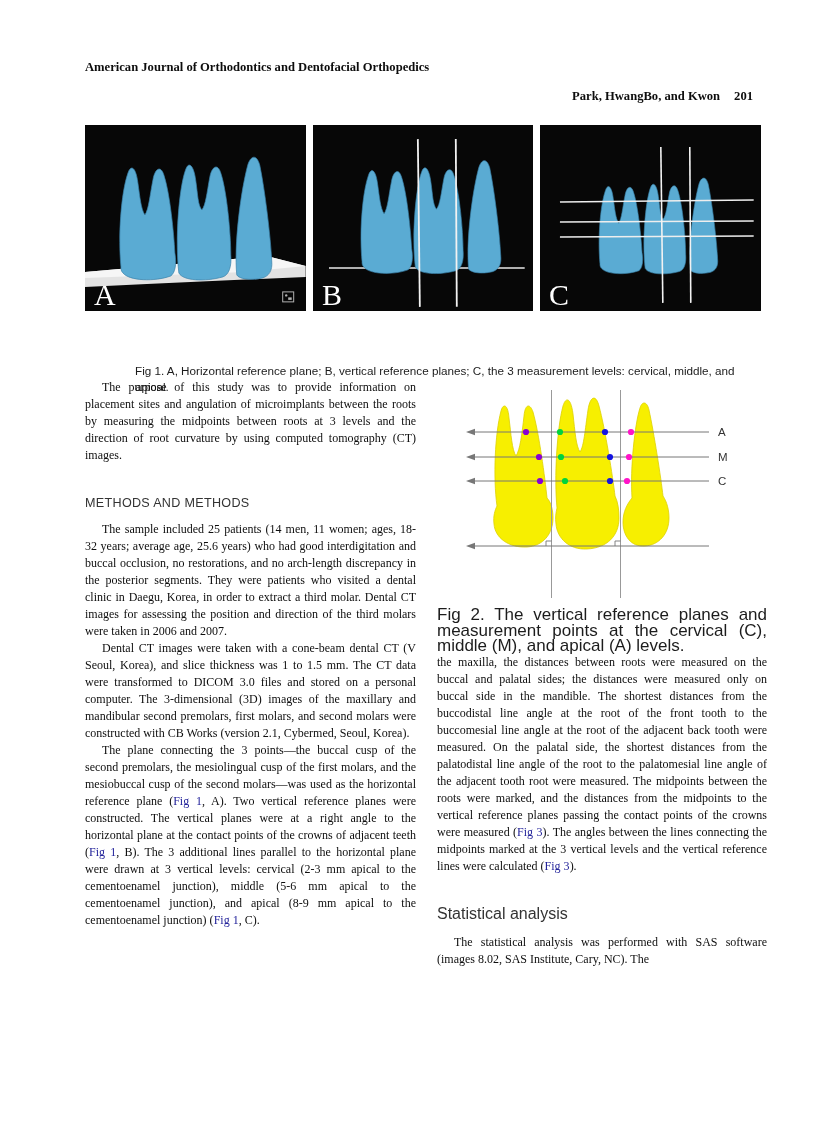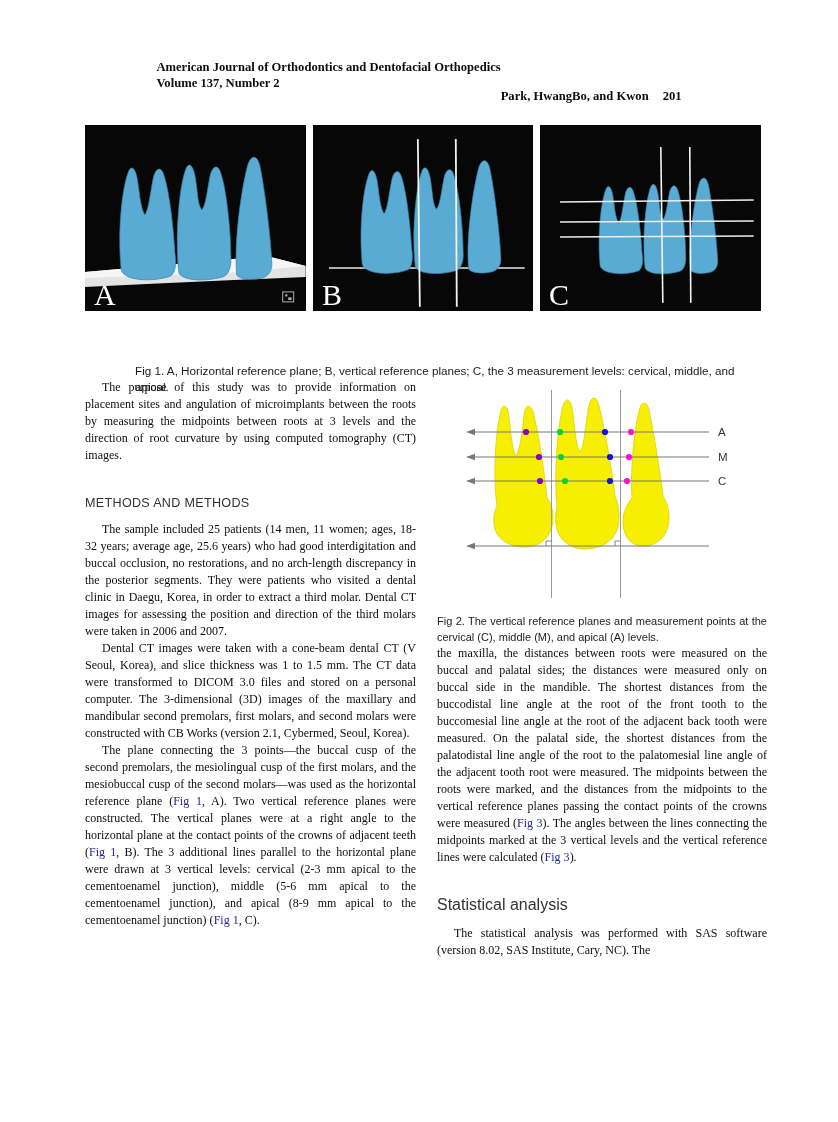--- a/index.html
+++ b/index.html
@@ -1,21 +1,21 @@
 <!DOCTYPE html>
 <html><head>
 <meta charset="utf-8">
 <style>
   html,body{margin:0;padding:0;background:#ffffff;}
   .page{position:relative;width:838px;height:1122px;background:#ffffff;overflow:hidden;
         font-family:"Liberation Serif",serif;color:#0d0d0d;}
 
   
   .running-head{position:absolute;left:85px;top:60px;width:668px;display:flex;
-                justify-content:center;align-items:flex-start;
+                justify-content:space-between;align-items:flex-start;
                 font-size:12.6px;line-height:15.5px;font-weight:bold;}
   .rh-left div{white-space:nowrap;}
   .rh-right{white-space:nowrap;text-align:right;margin-top:29px;}
   .rh-right .pageno{margin-left:14px;}
 
   
   .fig1{position:absolute;left:85px;top:125px;width:676px;height:186px;display:flex;gap:7px;}
   .fig1-panel{flex:1 1 0;background:#070707;position:relative;overflow:hidden;}
   .fig1-panel svg{position:absolute;left:0;top:0;width:100%;height:100%;}
 
@@ -31,33 +31,32 @@
   .fig-link{color:#22229a;}
 
   .section-heading{font-family:"Liberation Sans",sans-serif;font-size:12.6px;color:#333333;
                    letter-spacing:0.3px;margin:32px 0 11px 0;font-weight:normal;}
   .sub-heading{font-family:"Liberation Sans",sans-serif;font-size:16px;color:#333333;
                margin:30px 0 11px 0;font-weight:normal;}
 
   
   .fig2{width:330px;height:228px;position:relative;background:#ffffff;}
   .fig2 svg{position:absolute;left:0;top:0;width:100%;height:100%;}
-  .fig2-caption{margin-top:8px;font-family:"Liberation Sans",sans-serif;
-                font-size:11px;line-height:15.6px;color:#1c1c1c;text-align:justify;}
+  .fig2-caption{margin-top:1px;font-family:"Liberation Sans",sans-serif;
+                font-size:17px;line-height:15.6px;color:#1c1c1c;text-align:justify;}
   .cont-para{margin-top:22px;}
 </style>
 </head>
 <body>
 
 <div class="page">
 
   <div class="running-head">
     <div class="rh-left">
       <div>American Journal of Orthodontics and Dentofacial Orthopedics</div>
-      <div>Volume 137, Number 2</div>
     </div>
     <div class="rh-right">
       <span>Park, HwangBo, and Kwon</span><span class="pageno">201</span>
     </div>
   </div>
 
   <div class="fig1">
 
     <div class="fig1-panel">
       <svg viewBox="0 0 221 186">
@@ -191,16 +190,16 @@
           <text x="281" y="83">M</text>
           <text x="281" y="107">C</text>
         </g>
       </svg>
     </div>
 
     <div class="fig2-caption">Fig 2. The vertical reference planes and measurement points at the cervical (C), middle (M), and apical (A) levels.</div>
 
     <p class="body noindent cont-para"><span>the maxilla, the distances between roots were measured on the buccal and palatal sides; the distances were measured only on buccal side in the mandible. The shortest distances from the buccodistal line angle at the root of the front tooth to the buccomesial line angle at the root of the adjacent back tooth were measured. On the palatal side, the shortest distances from the palatodistal line angle of the root to the palatomesial line angle of the adjacent tooth root were measured. The midpoints between the roots were marked, and the distances from the midpoints to the vertical reference planes passing the contact points of the crowns were measured (</span><span class="fig-link">Fig 3</span><span>). The angles between the lines connecting the midpoints marked at the 3 vertical levels and the vertical reference lines were calculated (</span><span class="fig-link">Fig 3</span><span>).</span></p>
     <div class="sub-heading">Statistical analysis</div>
-    <p class="body"><span>The statistical analysis was performed with SAS software (version 8.02, SAS Institute, Cary, NC). The</span></p>
+    <p class="body"><span>The statistical analysis was performed with SAS software (images 8.02, SAS Institute, Cary, NC). The</span></p>
   </div>
 
 </div>
 
 </body></html>

